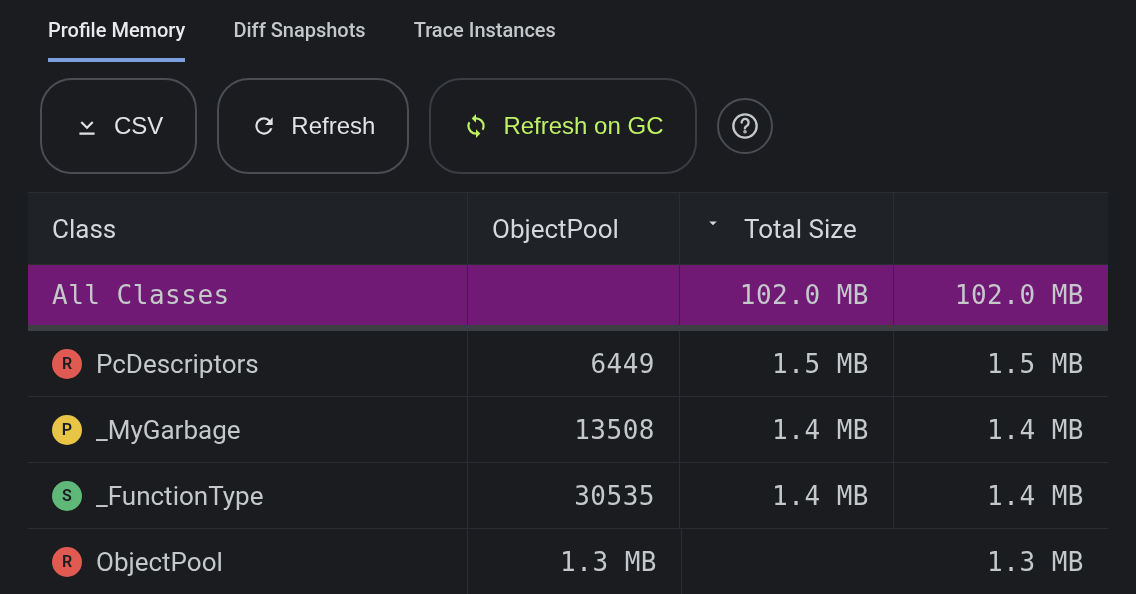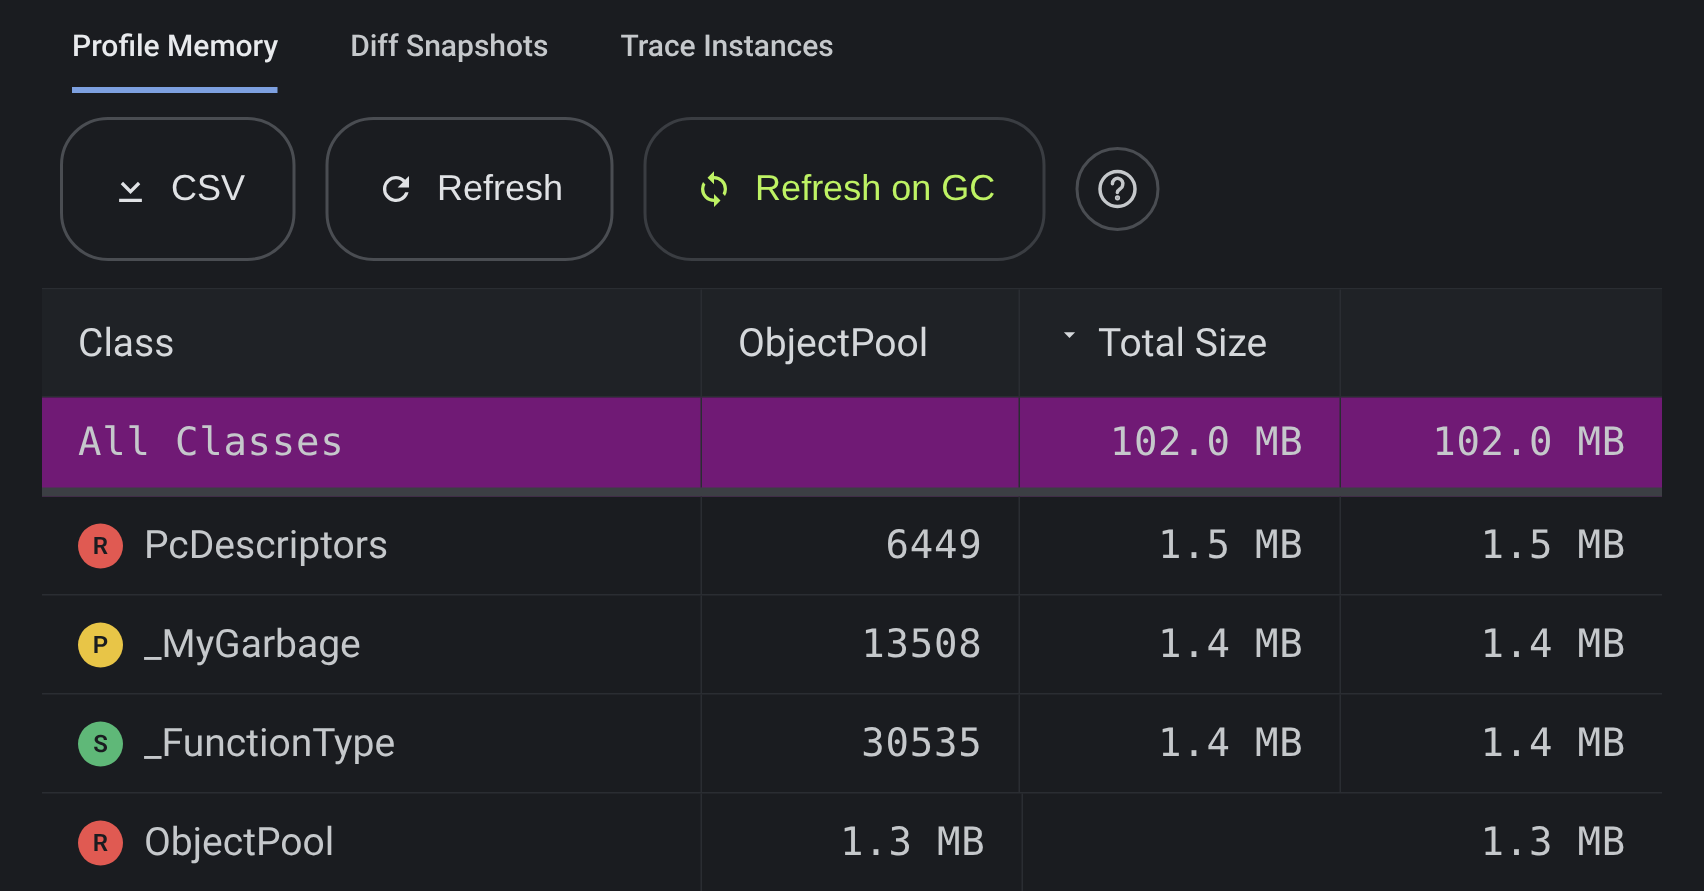--- a/index.html
+++ b/index.html
@@ -166,21 +166,21 @@
       font-size: 16px;
       font-weight: 600;
       color: #1a1c20;
       flex-shrink: 0;
     }
     .badge-r { background: #e05a52; }
     .badge-p { background: #e8c547; }
     .badge-s { background: #5fb878; }
     .sort-header {
       display: flex;
-      gap: 10px;
+      gap: 22px;
       justify-content: flex-start;
       width: 100%;
     }
     .chevron {
       width: 18px;
       height: 18px;
     }
   </style>
 </head>
 <body>

